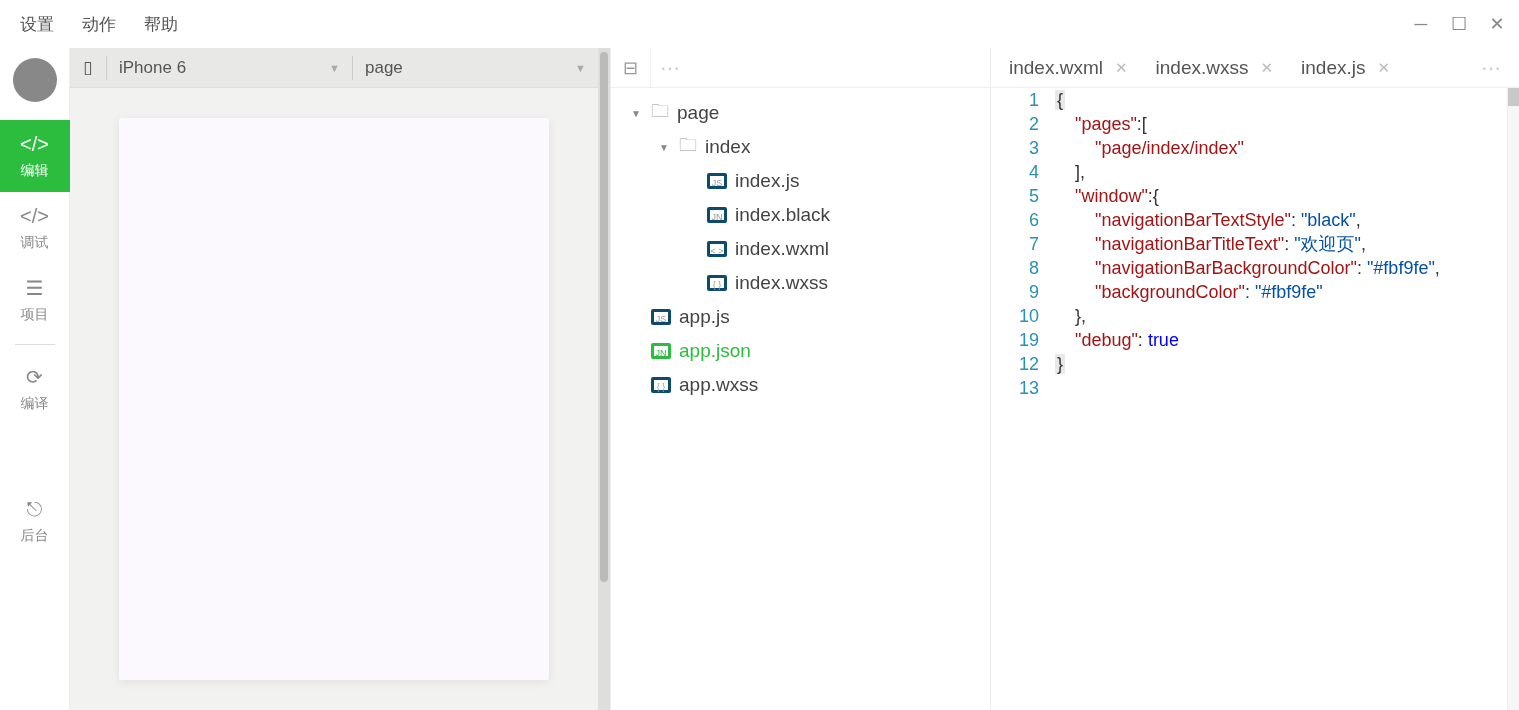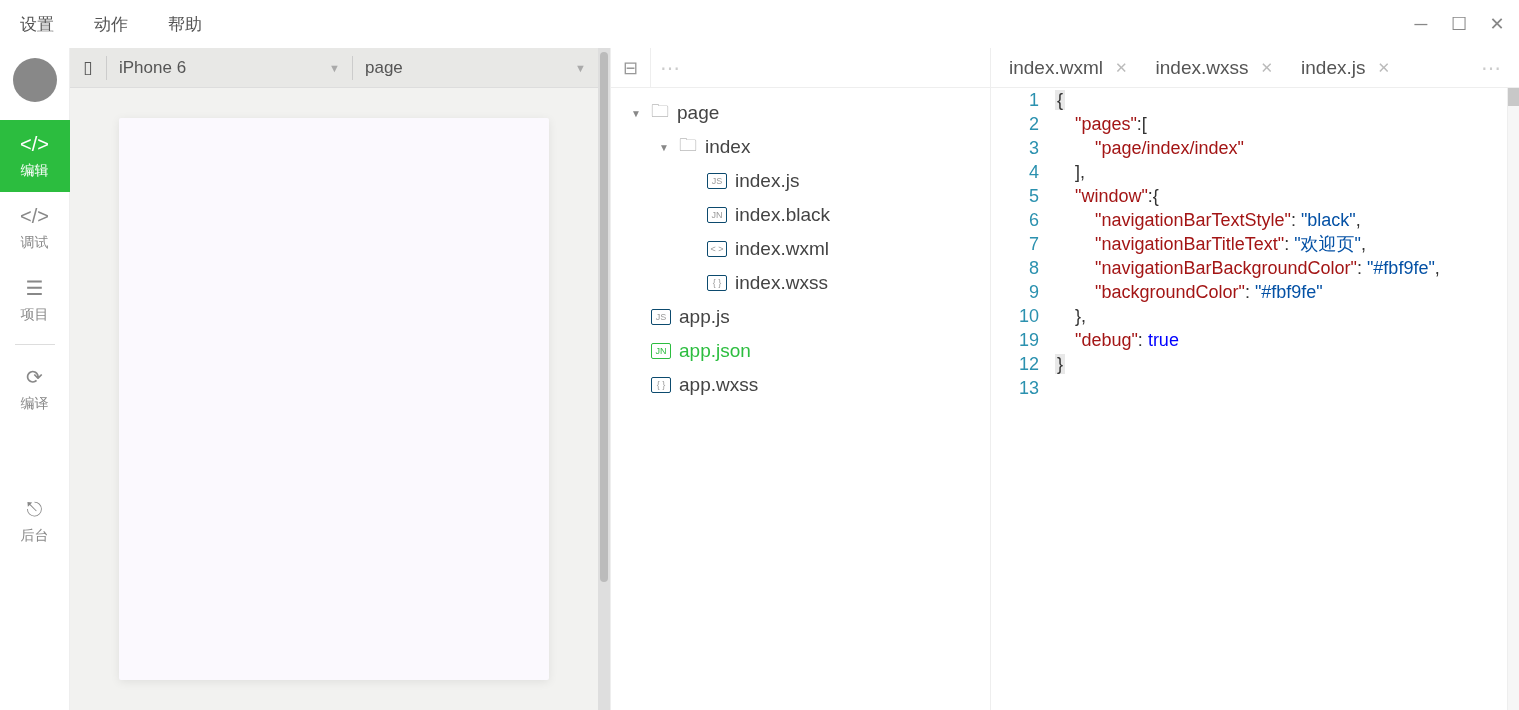--- a/index.html
+++ b/index.html
@@ -1,18 +1,18 @@
 <!DOCTYPE html>
 <html><head>
 <meta charset="utf-8">
 <style>
 * { margin: 0; padding: 0; box-sizing: border-box; font-family: "Microsoft YaHei", -apple-system, sans-serif; }
 body { width: 1519px; height: 710px; overflow: hidden; background: #fff; }
 
-.menubar { height: 48px; display: flex; align-items: center; padding: 0 20px; color: #555; font-size: 17px; background: #fff; position: relative; gap: 12px; }
+.menubar { height: 48px; display: flex; align-items: center; padding: 0 20px; color: #555; font-size: 17px; background: #fff; position: relative; }
 .menubar .menu-item { margin-right: 28px; cursor: pointer; }
 .menubar .title { position: absolute; left: 50%; transform: translateX(-50%); color: #333; }
 .menubar .window-controls { position: absolute; right: 12px; display: flex; gap: 18px; align-items: center; color: #888; }
 .window-controls span { width: 20px; height: 20px; display: flex; align-items: center; justify-content: center; cursor: pointer; font-size: 18px; }
 
 .main { display: flex; height: 662px; }
 
 .sidebar-left { width: 70px; background: #fff; display: flex; flex-direction: column; align-items: center; border-right: 1px solid #eee; }
 .avatar { width: 44px; height: 44px; border-radius: 50%; background: #888; margin: 10px 0 18px; }
 .side-btn { width: 70px; height: 72px; display: flex; flex-direction: column; align-items: center; justify-content: center; color: #888; font-size: 14px; cursor: pointer; gap: 6px; }
@@ -45,21 +45,21 @@
 .file-tree-header .tree-icon { width: 40px; text-align: center; color: #999; font-size: 18px; border-right: 1px solid #eee; height: 100%; display: flex; align-items: center; justify-content: center;}
 .file-tree-header .project-name { flex: 1; padding: 0 14px; font-size: 20px; color: #555; }
 .file-tree-header .more { width: 40px; text-align: center; color: #ccc; font-size: 20px; cursor: pointer; letter-spacing: 2px;}
 .tree-body { padding: 8px 0; font-size: 19px; color: #444; }
 .tree-item { display: flex; align-items: center; height: 34px; cursor: pointer; gap: 8px; }
 .tree-item .arrow { width: 12px; font-size: 10px; color: #888; display: inline-block;}
 .tree-item .file-icon { width: 22px; font-size: 12px; color: #999; text-align: center;}
 .tree-item.selected { color: #2cbd3f; }
 .tree-item.selected .file-icon { color: #2cbd3f; }
 .folder-icon { color: #999; font-size: 18px; }
-.file-icon.box { border: 1px solid #0c4a6e; border-radius: 2px; font-size: 9px; width: 20px; height: 16px; line-height: 14px;}
+.file-icon.box { border: 3px solid #0c4a6e; border-radius: 2px; font-size: 9px; width: 20px; height: 16px; line-height: 14px;}
 .file-icon.selected-box { border-color: #2cbd3f; color: #2cbd3f;}
 
 .editor-panel { flex: 1; display: flex; flex-direction: column; border-left: 1px solid #eee; }
 .tabs { height: 40px; display: flex; align-items: center; border-bottom: 1px solid #eee; font-size: 19px; color: #555;}
 .tab { padding: 0 10px 0 18px; display: flex; align-items: center; gap: 12px; height: 100%; cursor: pointer; }
 .tab .close { color: #bbb; font-size: 15px; cursor: pointer; }
 .tabs .more-tabs { margin-left: auto; margin-right: 16px; color: #ccc; letter-spacing: 2px; font-size: 20px; cursor: pointer;}
 .code-area { flex: 1; display: flex; font-family: Consolas, monospace; font-size: 18px; line-height: 24px; position: relative;}
 .gutter { width: 60px; text-align: right; color: #2b91af; padding: 0 12px; background: #fff; }
 .gutter div { height: 24px; }

